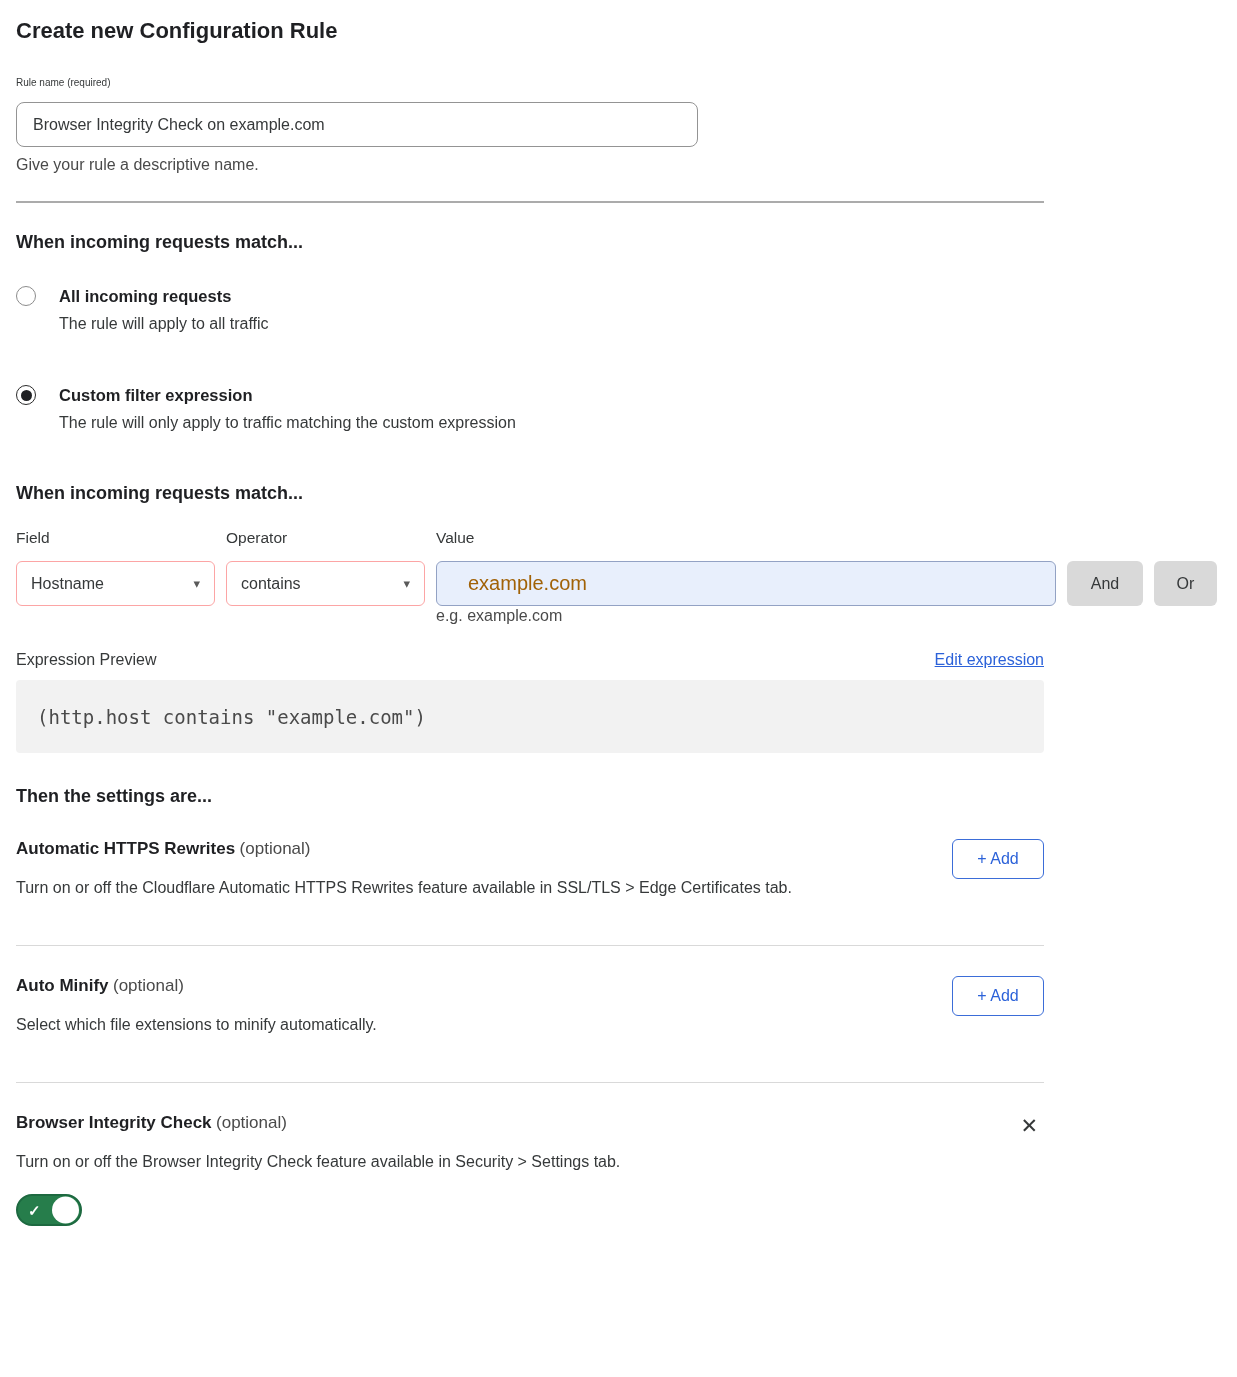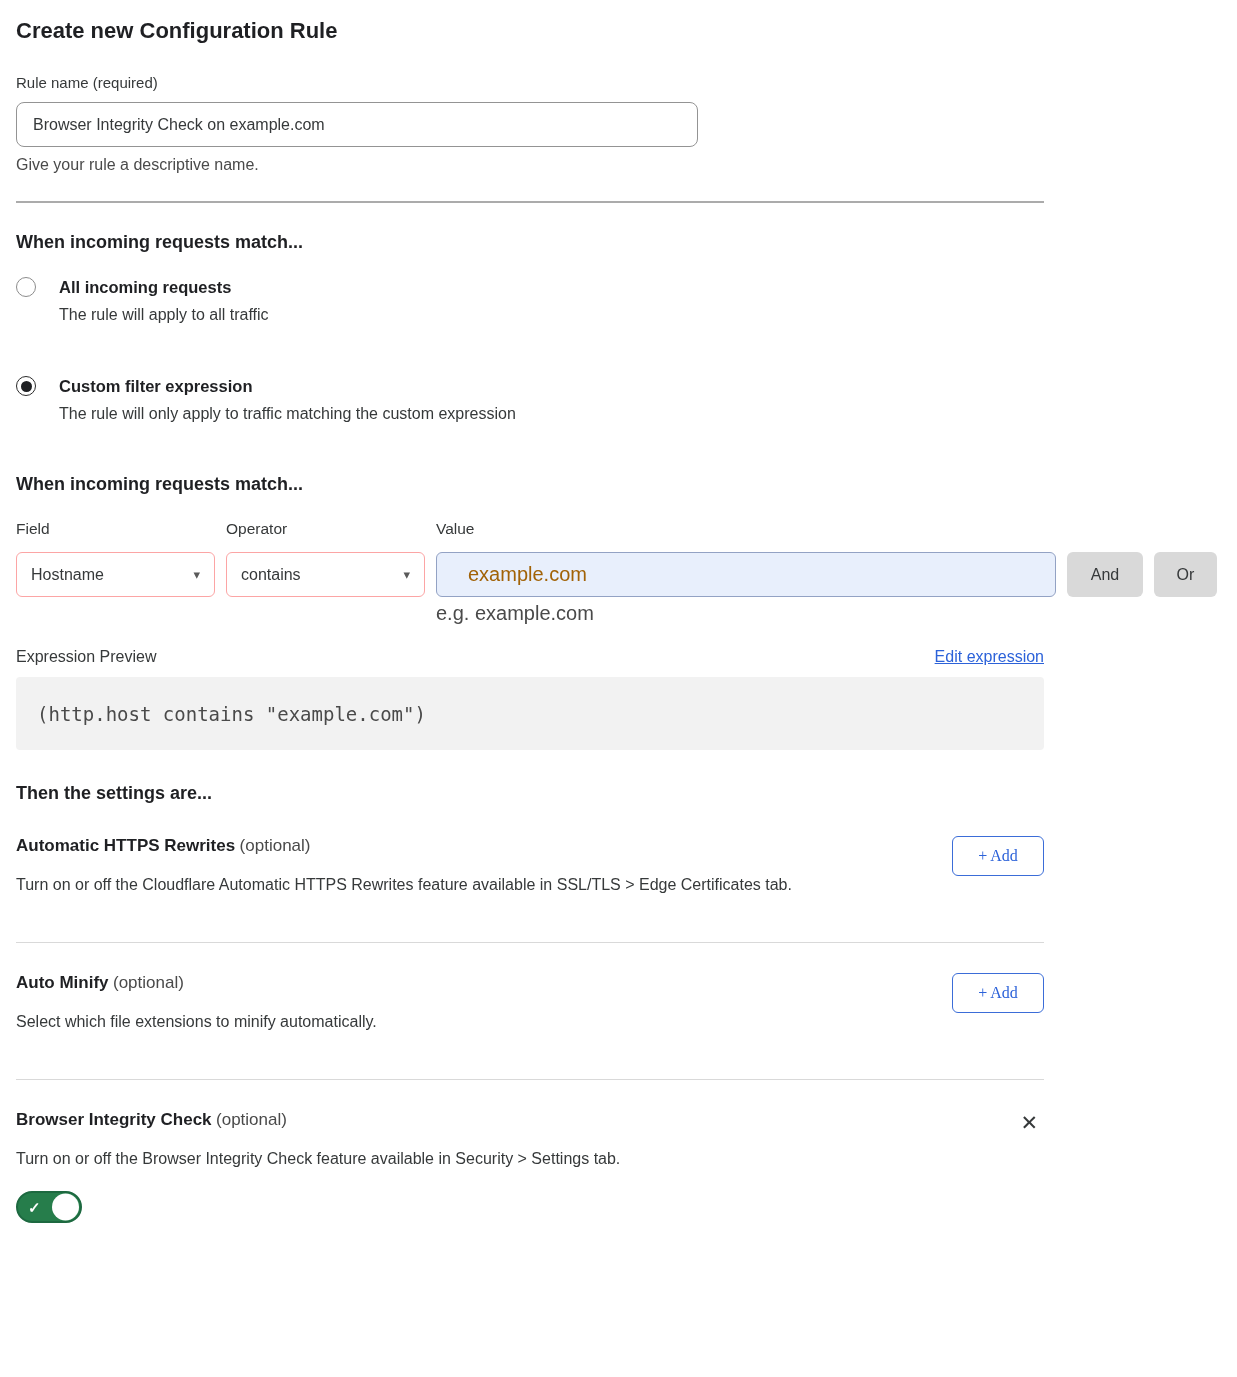--- a/index.html
+++ b/index.html
@@ -6,36 +6,36 @@
   html,body { background:#ffffff; }
   body {
     width:1237px; height:1377px; overflow:hidden;
     font-family:"Liberation Sans", sans-serif;
     color:#36393a; font-size:16px;
   }
   .container { padding:0 16px; width:1060px; }
 
   .page-title { font-size:22px; font-weight:700; color:#1f2023; margin-top:18px; line-height:26px; }
 
-  .field-label { font-size:15px; color:#36393a; margin-top:29px; line-height:20px; }
+  .field-label { font-size:10px; color:#36393a; margin-top:29px; line-height:20px; }
   .rule-name-input {
     display:block; margin-top:9px; width:682px; height:45px;
     border:1px solid #949494; border-radius:8px; padding:0 16px;
     font-family:"Liberation Sans", sans-serif; font-size:16px; color:#36393a;
     background:#fff; outline:none;
   }
   .help-text { margin-top:8px; font-size:16px; color:#4a4a4a; line-height:20px; }
 
   hr.strong { border:none; border-top:2px solid #ababab; margin-top:26px; }
   hr.light  { border:none; border-top:1px solid #d9d9d9; }
 
   .h-if { font-size:21px; font-weight:700; color:#1f2023; margin-top:26px; line-height:28px; }
   .h-match { font-size:18px; font-weight:700; color:#1f2023; margin-top:27px; line-height:24px; }
 
-  .radio-row { display:flex; align-items:flex-start; margin-top:22px; }
+  .radio-row { display:flex; align-items:flex-start; margin-top:31px; }
   .radio-row.second { margin-top:49px; }
   .radio-circle {
     width:20px; height:20px; border-radius:50%;
     border:1.5px solid #8c8c8c; background:#fff; flex:0 0 auto; margin-top:1px;
     display:flex; align-items:center; justify-content:center; cursor:pointer;
   }
   .radio-circle.checked { border-color:#2b2b2b; }
   .radio-circle.checked::after {
     content:""; width:11px; height:11px; border-radius:50%; background:#1f2023;
   }
@@ -58,41 +58,41 @@
   .caret { font-size:13px; color:#5a5a5a; margin-left:8px; }
   .value-input {
     height:45px; width:100%; border:1px solid #93a2c4; border-radius:6px;
     background:#e8effc; padding:0 31px; font-family:"Liberation Sans", sans-serif;
     font-size:20px; color:#a16207; outline:none;
   }
   .join-btn {
     height:45px; width:100%; border:none; border-radius:6px; background:#d9d9d9;
     font-family:"Liberation Sans", sans-serif; font-size:16px; color:#36393a; cursor:pointer;
   }
-  .value-help { grid-column:3; margin-top:6px; font-size:20px; color:#4a4a4a; line-height:20px; }
+  .value-help { grid-column:3; font-size:16px; color:#4a4a4a; line-height:20px; }
 
   .preview-row { margin-top:23px; display:flex; align-items:flex-end; justify-content:space-between; }
   .preview-label { font-size:16px; color:#36393a; line-height:22px; }
   .edit-link { font-size:16px; color:#2c62d9; text-decoration:underline; cursor:pointer; line-height:22px; }
   .expression-box {
     margin-top:9px; height:73px; background:#f2f2f2; border-radius:4px;
     display:flex; align-items:center; padding:0 21px;
     font-family:"DejaVu Sans Mono", monospace; font-size:19px; color:#4a4a4a;
   }
 
   .h-then { font-size:18px; font-weight:700; color:#1f2023; margin-top:30px; line-height:26px; }
 
   .setting-row { padding:28px 0 46px; display:flex; justify-content:space-between; align-items:flex-start; }
   .setting-info { max-width:1000px; }
   .setting-title { font-size:17px; font-weight:700; color:#1f2023; line-height:23px; display:inline; }
   .setting-optional { font-size:17px; font-weight:400; color:#4a4a4a; display:inline; }
   .setting-desc { margin-top:17px; font-size:16px; color:#36393a; line-height:22px; }
   .add-btn {
     width:92px; height:40px; background:#ffffff; border:1px solid #3b6dd8; border-radius:6px;
-    color:#2c62d9; font-family:Liberation Serif, serif; font-size:16px; cursor:pointer;
+    color:#2c62d9; font-family:Liberation Sans, sans-serif; font-size:16px; cursor:pointer;
     flex:0 0 auto; margin-top:2px;
   }
   .close-btn {
     background:none; border:none; font-size:21px; line-height:21px; color:#36393a;
     cursor:pointer; padding:2px 6px; margin-top:2px; flex:0 0 auto;
     font-family:"Liberation Sans", sans-serif;
   }
   .toggle {
     margin-top:21px; width:66px; height:32px; border-radius:16px;
     background:#267d4b; border:2px solid #1d6940; position:relative;

